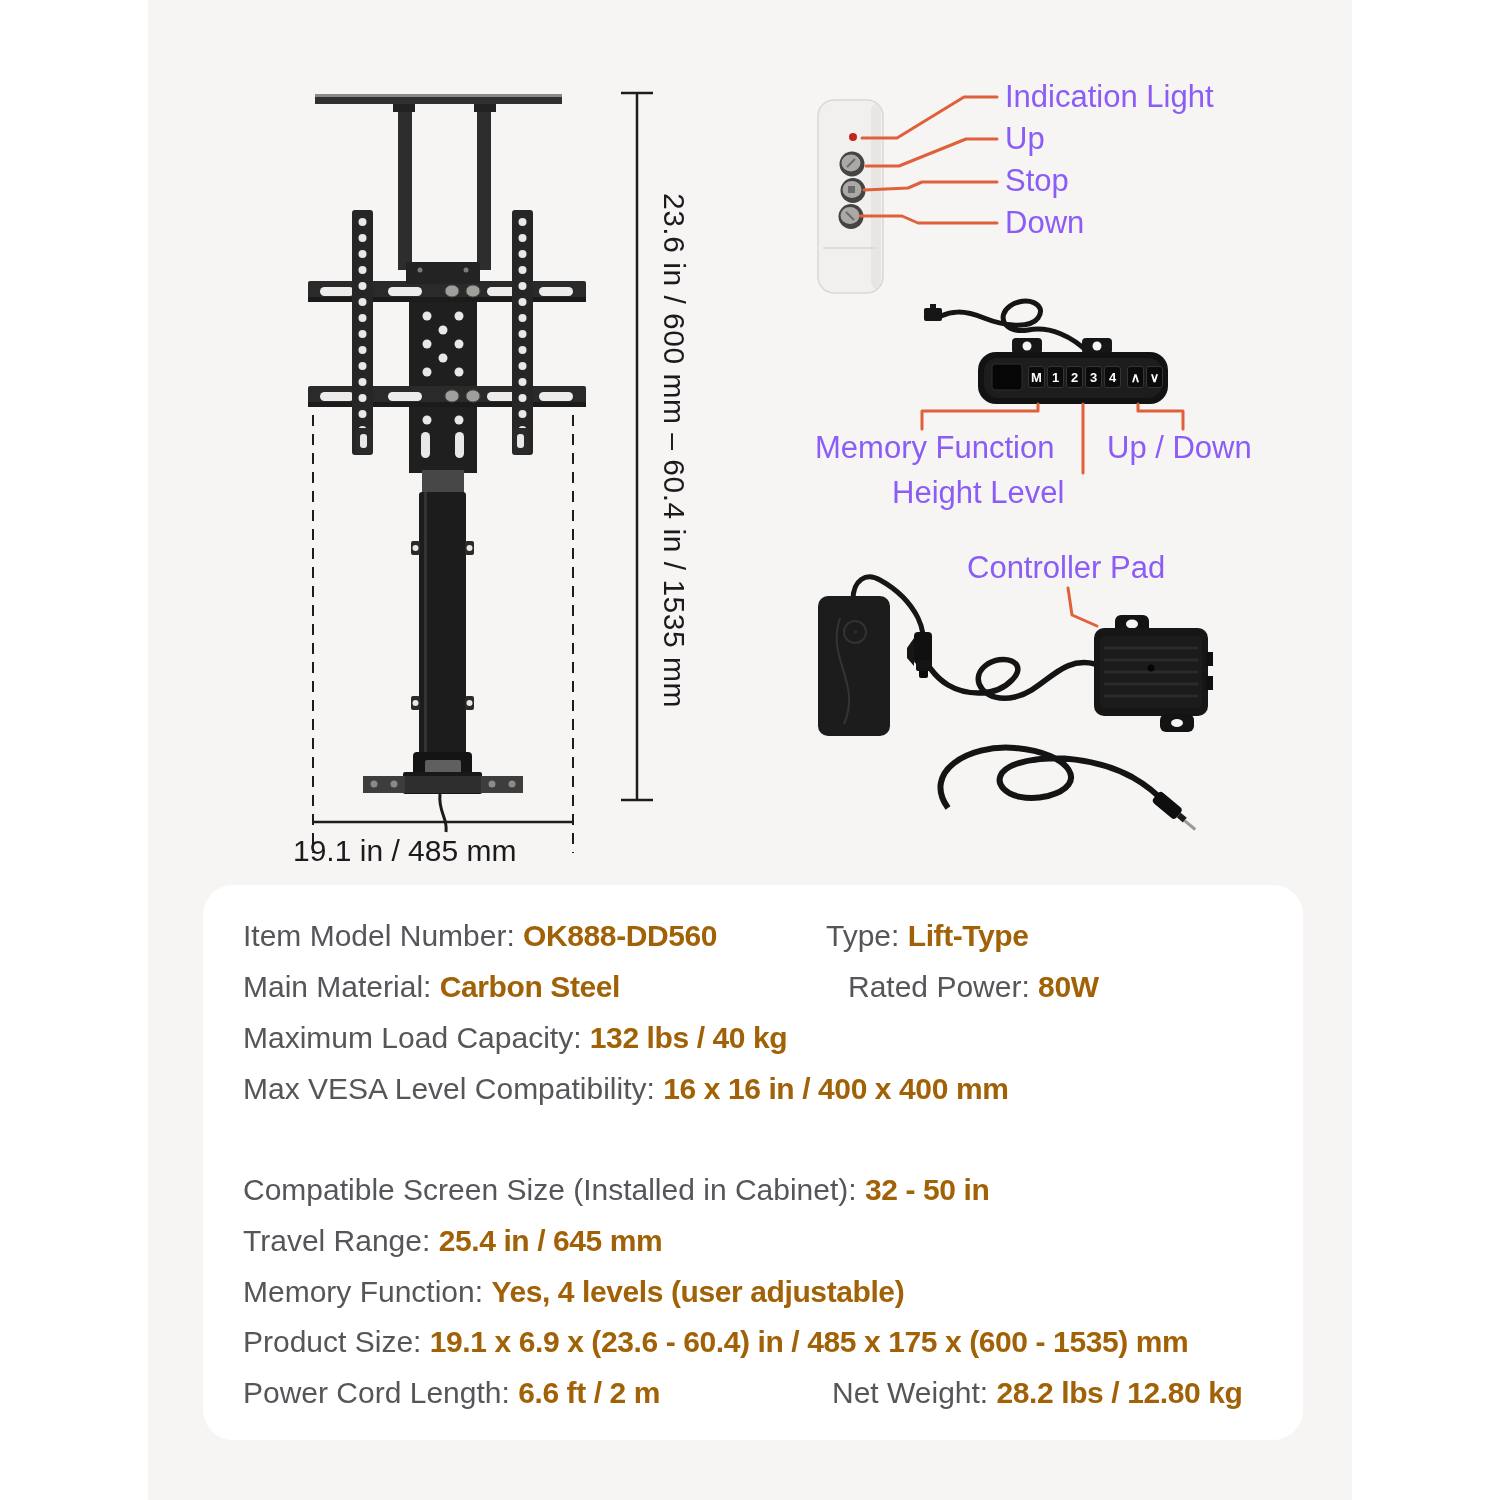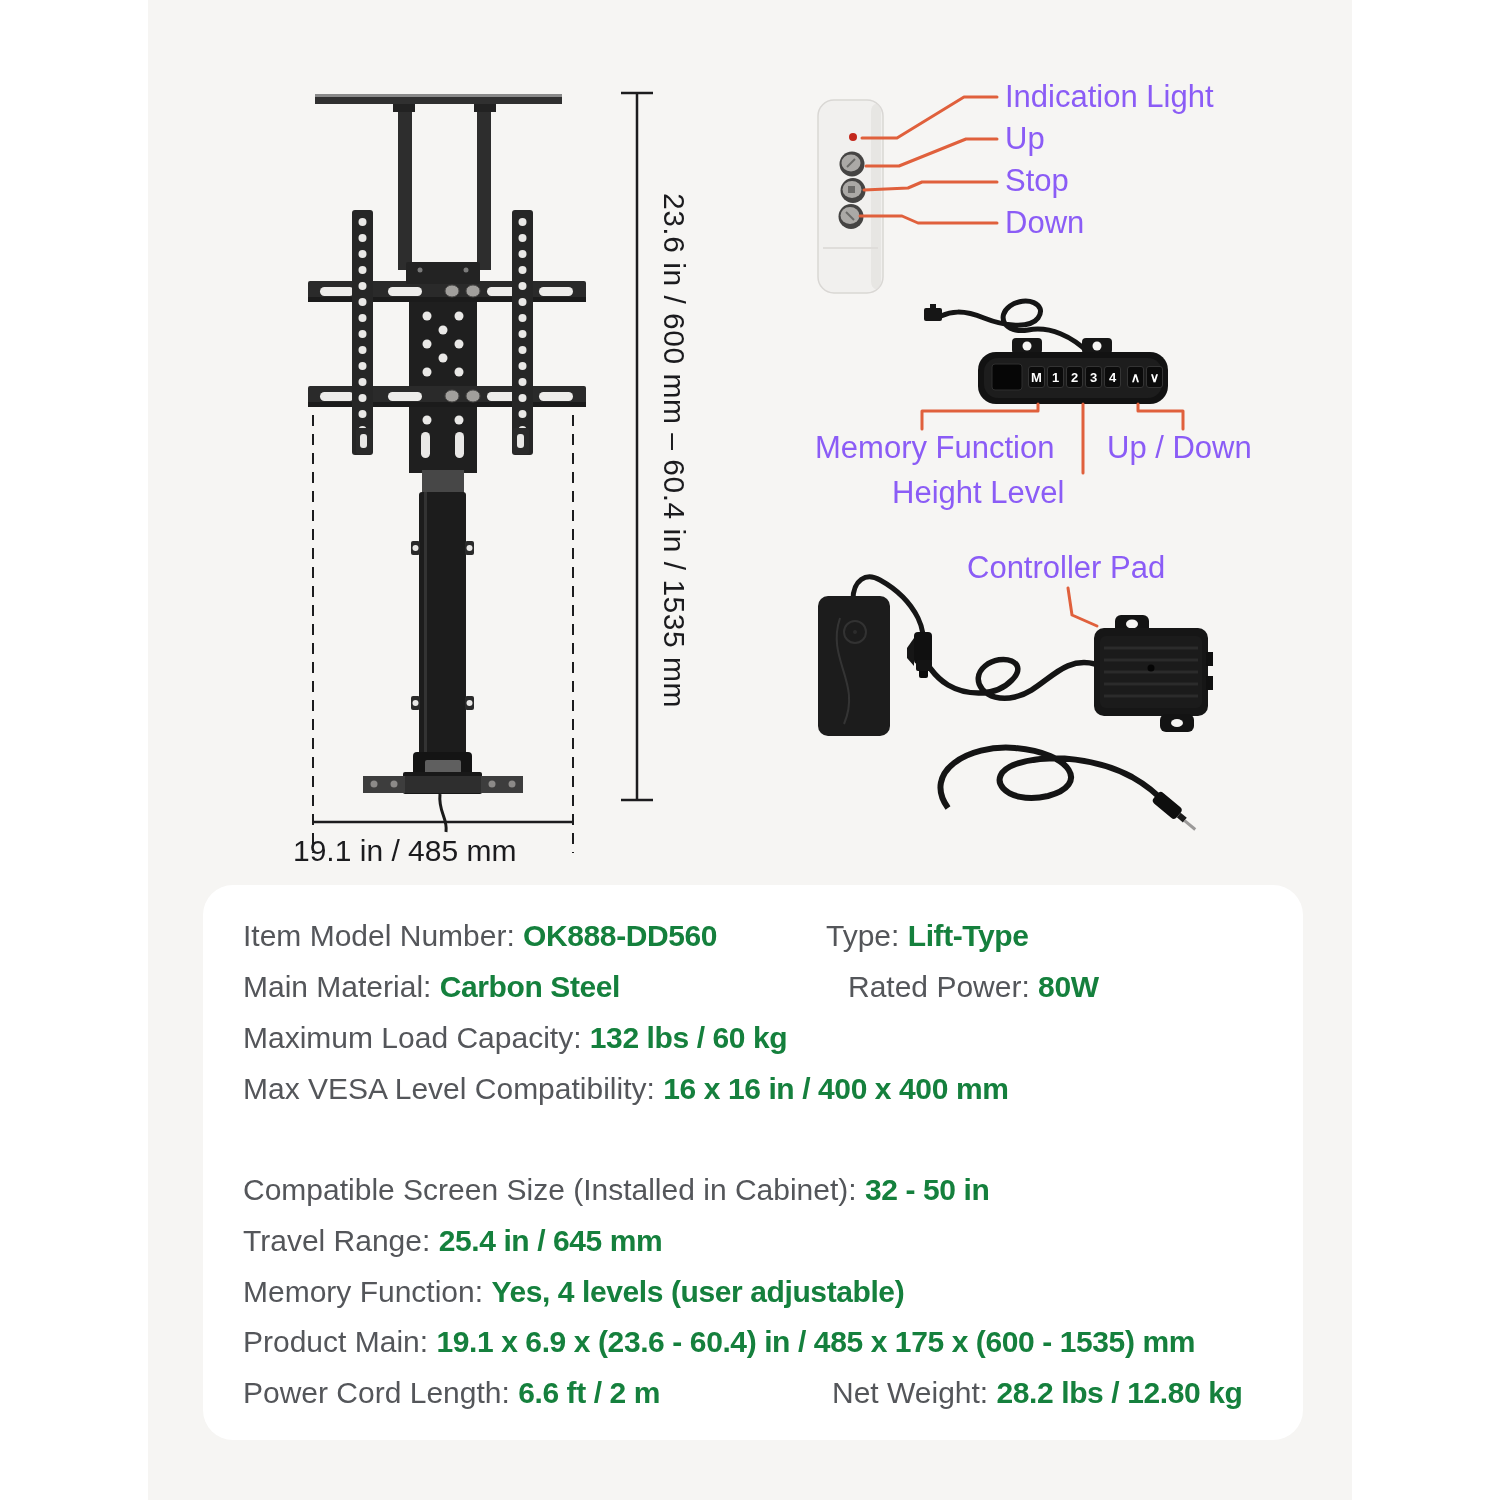--- a/index.html
+++ b/index.html
@@ -7,21 +7,21 @@
          font-family:"Liberation Sans", sans-serif;background:#ffffff;}
   .abs{position:absolute;}
   .gray-panel{position:absolute;left:148px;top:0;width:1204px;height:1500px;background:#F6F5F3;}
   .art{left:0;top:0;pointer-events:none;}
   .callout{position:absolute;font-size:31px;line-height:34px;color:#8b5cf6;white-space:nowrap;}
   .vdim{position:absolute;left:649px;top:140px;height:620px;width:42px;
         writing-mode:vertical-rl;text-align:center;font-size:30px;color:#1B1B1E;letter-spacing:.5px;white-space:nowrap;}
   .wdim{position:absolute;left:293px;top:834px;width:300px;text-align:left;font-size:30px;color:#1B1B1E;}
   .spec-card{position:absolute;left:203px;top:885px;width:1100px;height:555px;background:#ffffff;border-radius:30px;}
   .spec-line{position:absolute;font-size:30px;line-height:34px;color:#54565A;white-space:nowrap;}
-  .spec-value{color:#15803d;font-weight:700;letter-spacing:-0.4px;}
+  .spec-value{color:#a16207;font-weight:700;letter-spacing:-0.4px;}
   .keypad-btns{position:absolute;left:1028px;top:366px;display:flex;gap:2px;}
   .keypad-btns span{width:17px;height:22px;display:flex;align-items:center;justify-content:center;
       background:#0B0B0B;border:1px solid #343434;border-radius:3px;box-sizing:border-box;
       color:#ffffff;font-size:13px;font-weight:700;}
   .keypad-btns span:nth-child(6){margin-left:4px;}
 </style>
 </head>
 <body>
 
 <div class="stage">
@@ -273,36 +273,36 @@
   <div class="spec-line" style="left:826px;top:919px">
     <span>Type: </span><span class="spec-value">Lift-Type</span>
   </div>
   <div class="spec-line" style="left:243px;top:970px">
     <span>Main Material: </span><span class="spec-value">Carbon Steel</span>
   </div>
   <div class="spec-line" style="left:848px;top:970px">
     <span>Rated Power: </span><span class="spec-value">80W</span>
   </div>
   <div class="spec-line" style="left:243px;top:1021px">
-    <span>Maximum Load Capacity: </span><span class="spec-value">132 lbs / 60 kg</span>
+    <span>Maximum Load Capacity: </span><span class="spec-value">132 lbs / 40 kg</span>
   </div>
   <div class="spec-line" style="left:243px;top:1072px">
     <span>Max VESA Level Compatibility: </span><span class="spec-value">16 x 16 in / 400 x 400 mm</span>
   </div>
   <div class="spec-line" style="left:243px;top:1173px">
     <span>Compatible Screen Size (Installed in Cabinet): </span><span class="spec-value">32 - 50 in</span>
   </div>
   <div class="spec-line" style="left:243px;top:1224px">
     <span>Travel Range: </span><span class="spec-value">25.4 in / 645 mm</span>
   </div>
   <div class="spec-line" style="left:243px;top:1275px">
     <span>Memory Function: </span><span class="spec-value">Yes, 4 levels (user adjustable)</span>
   </div>
   <div class="spec-line" style="left:243px;top:1325px">
-    <span>Product Main: </span><span class="spec-value">19.1 x 6.9 x (23.6 - 60.4) in / 485 x 175 x (600 - 1535) mm</span>
+    <span>Product Size: </span><span class="spec-value">19.1 x 6.9 x (23.6 - 60.4) in / 485 x 175 x (600 - 1535) mm</span>
   </div>
   <div class="spec-line" style="left:243px;top:1376px">
     <span>Power Cord Length: </span><span class="spec-value">6.6 ft / 2 m</span>
   </div>
   <div class="spec-line" style="left:832px;top:1376px">
     <span>Net Weight: </span><span class="spec-value">28.2 lbs / 12.80 kg</span>
   </div>
 
 </div>
 

